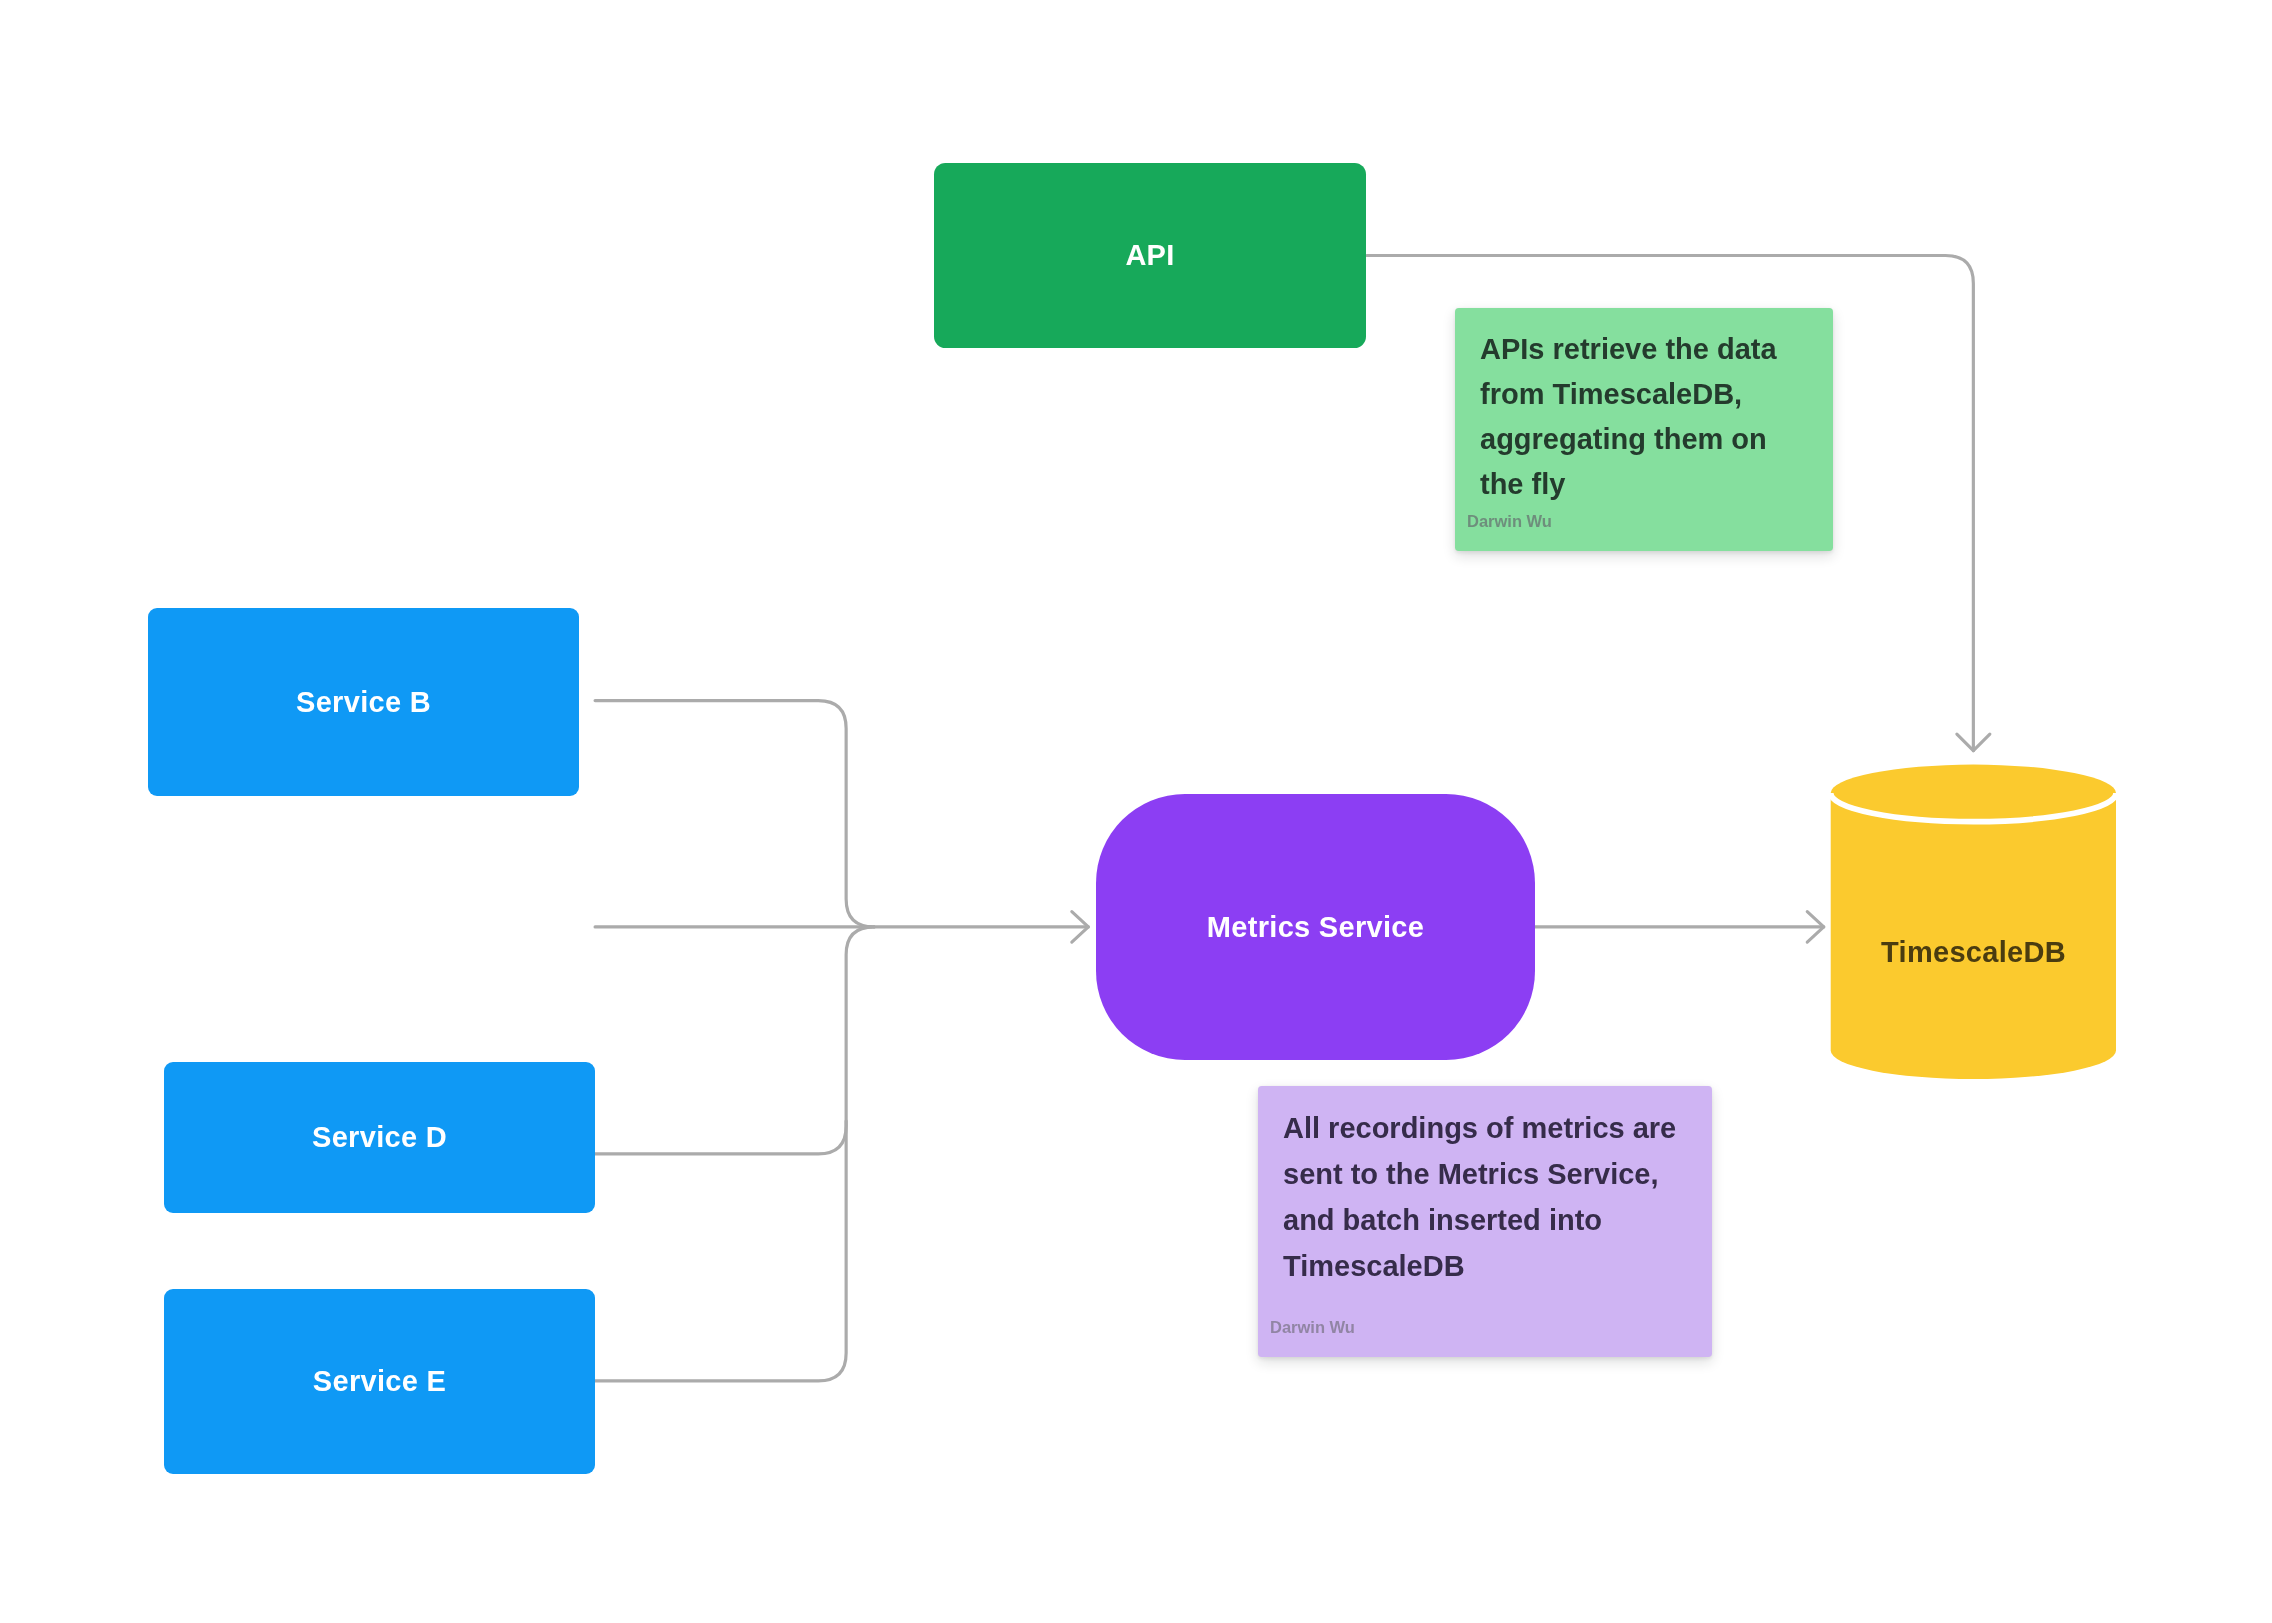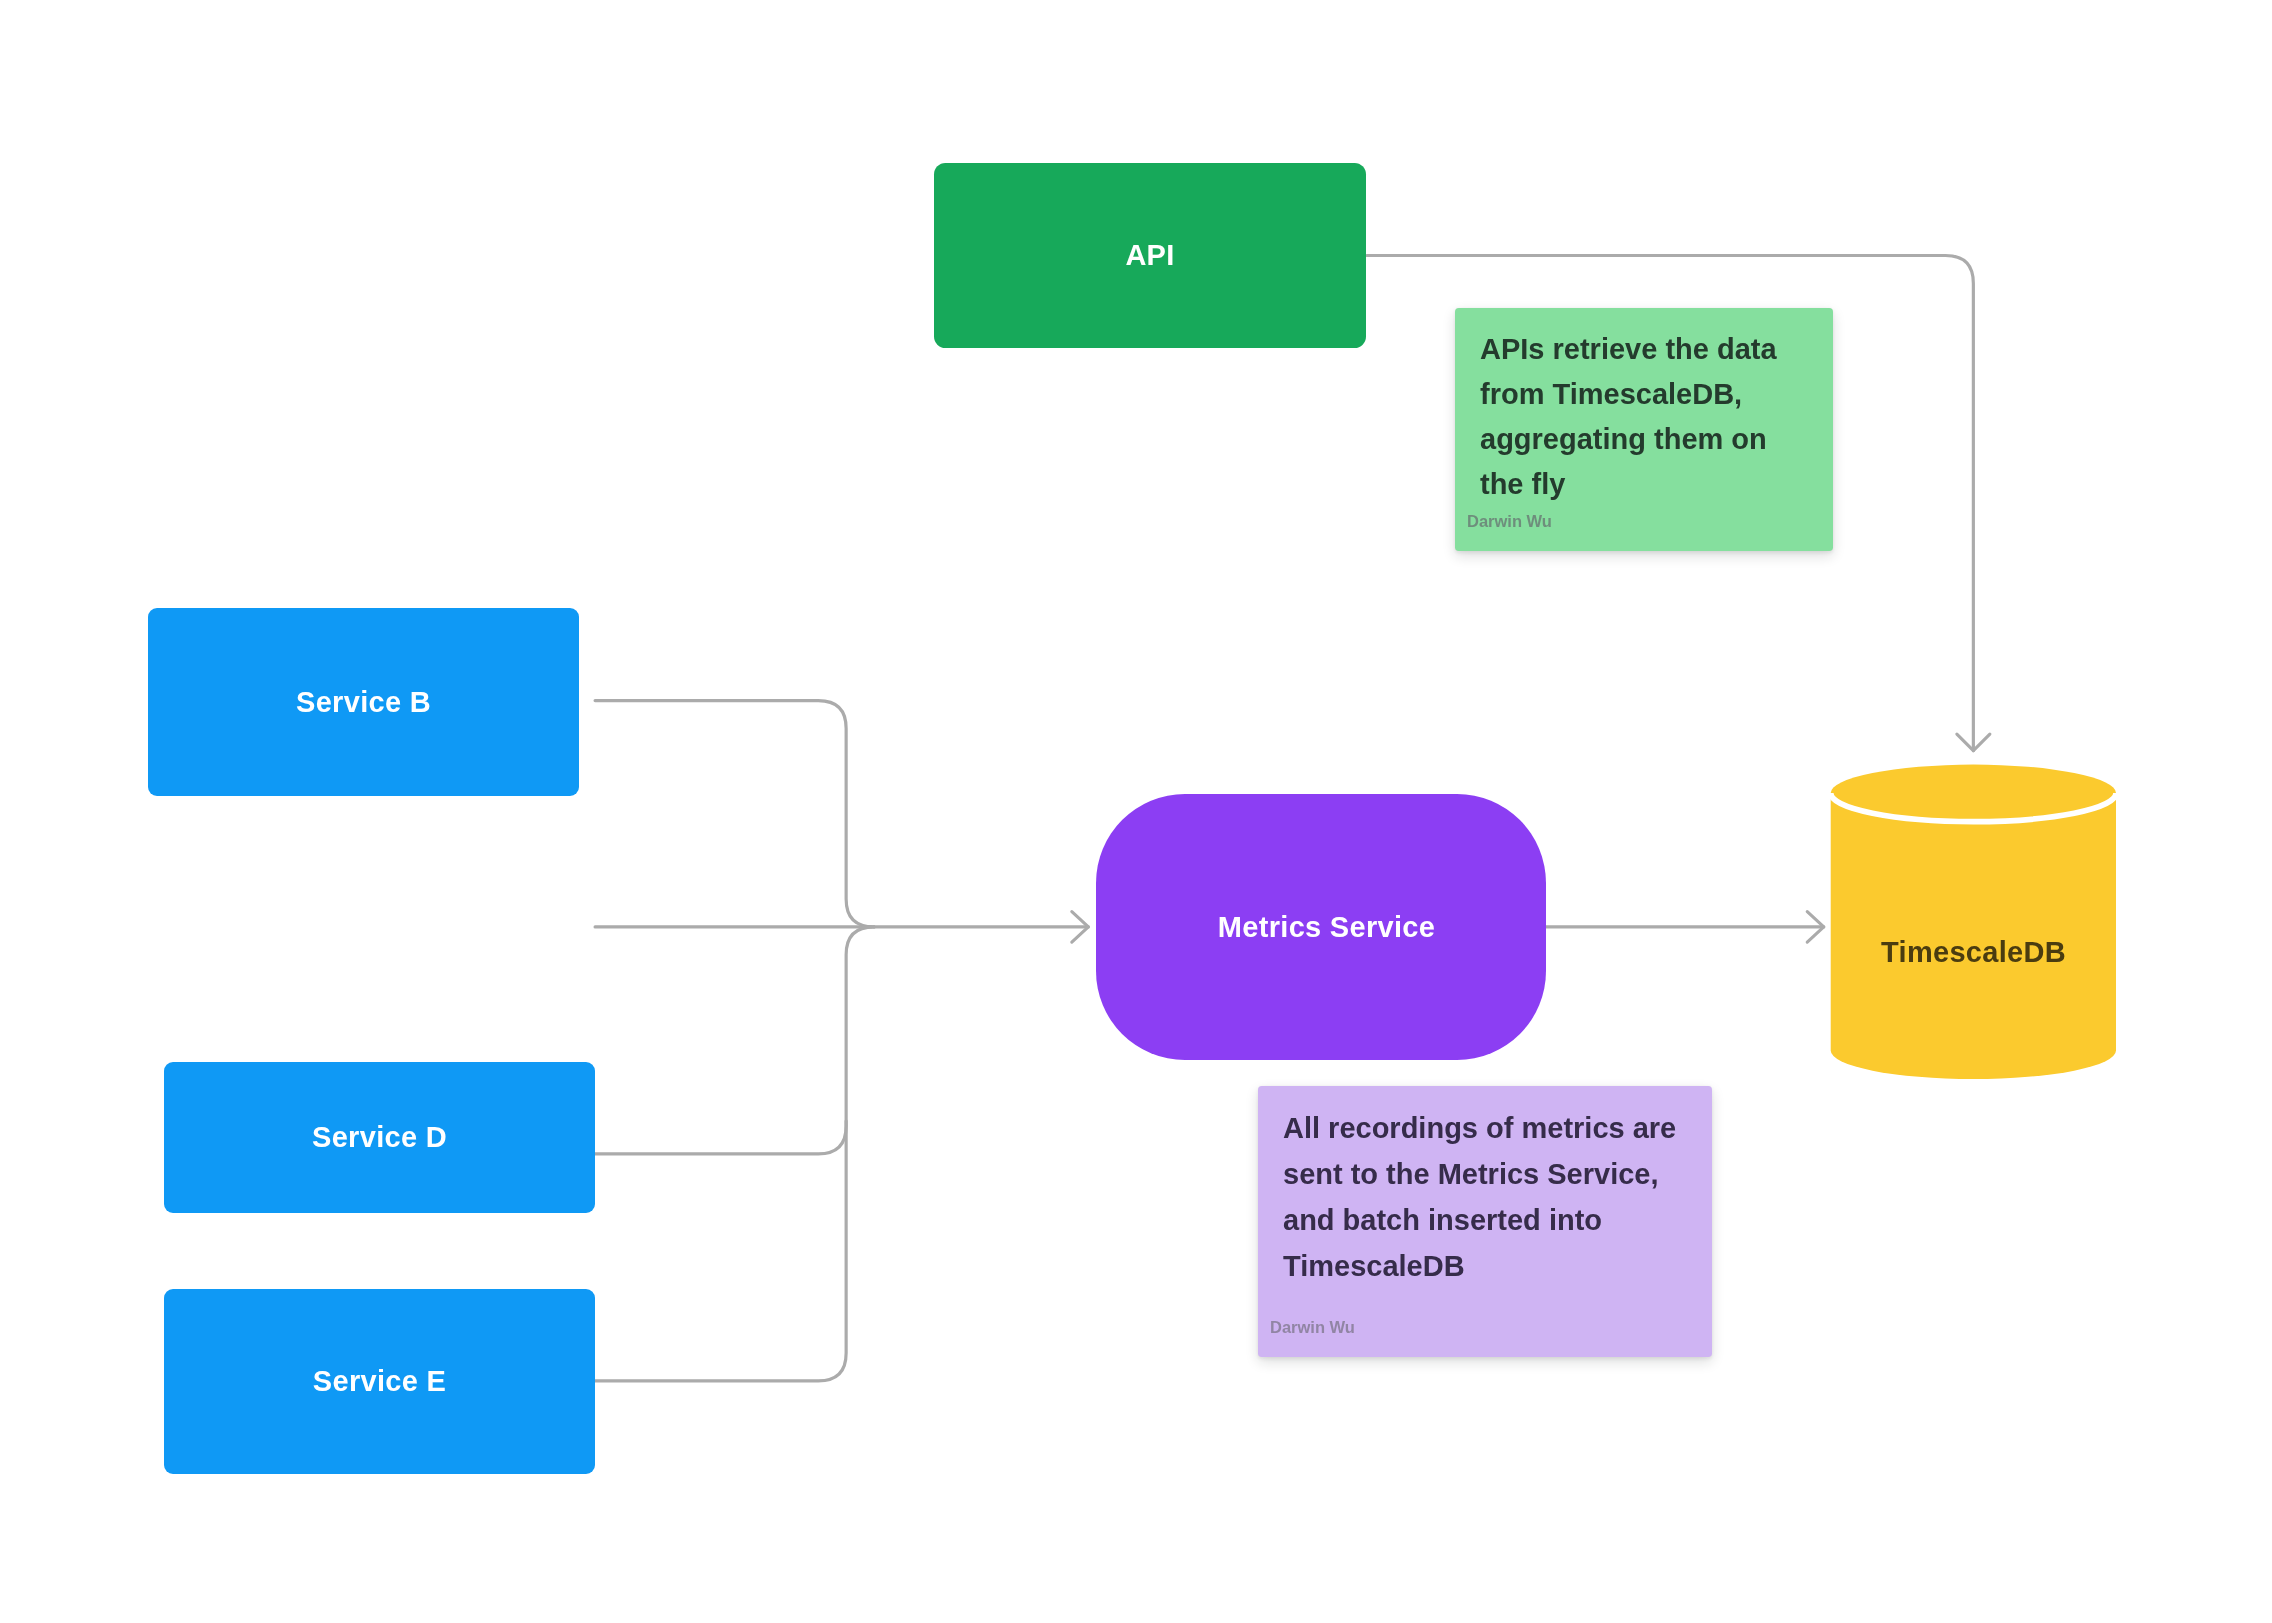--- a/index.html
+++ b/index.html
@@ -22,21 +22,21 @@
   .rect  { border-radius:11.4px; }
   .blue  { background: var(--blue); border-radius:9px; }
   .green { background: var(--green); }
   .pill  { background: var(--purple); border-radius:89px; }
 
   .api       { left:934px; top:163px;  width:432px; height:185px; }
   .service-b { left:148px;  top:608px;  width:431px; height:188px; }
   .service-c { left:164px;  top:835px; width:431px; height:185px; }
   .service-d { left:164px;  top:1062px; width:431px; height:151px; }
   .service-e { left:164px;  top:1289px; width:431px; height:185px; }
-  .metrics   { left:1096px; top:794px; width:439px; height:266px;padding-left:11px; }
+  .metrics   { left:1096px; top:794px; width:439px; height:266px; }
 
   .note {
     position:absolute; border-radius:3.8px;
     box-shadow: 0 5px 12.7px rgba(20,30,25,0.14), 0 1.3px 3.8px rgba(20,30,25,0.08);
   }
   .note-body {
     position:absolute; left:25px; top:19px; right:19px;
     font-size:29px; line-height:45px; white-space:pre-line;
   }
   .note-author { position:absolute; left:12px; bottom:20px; font-size:16.5px; }

